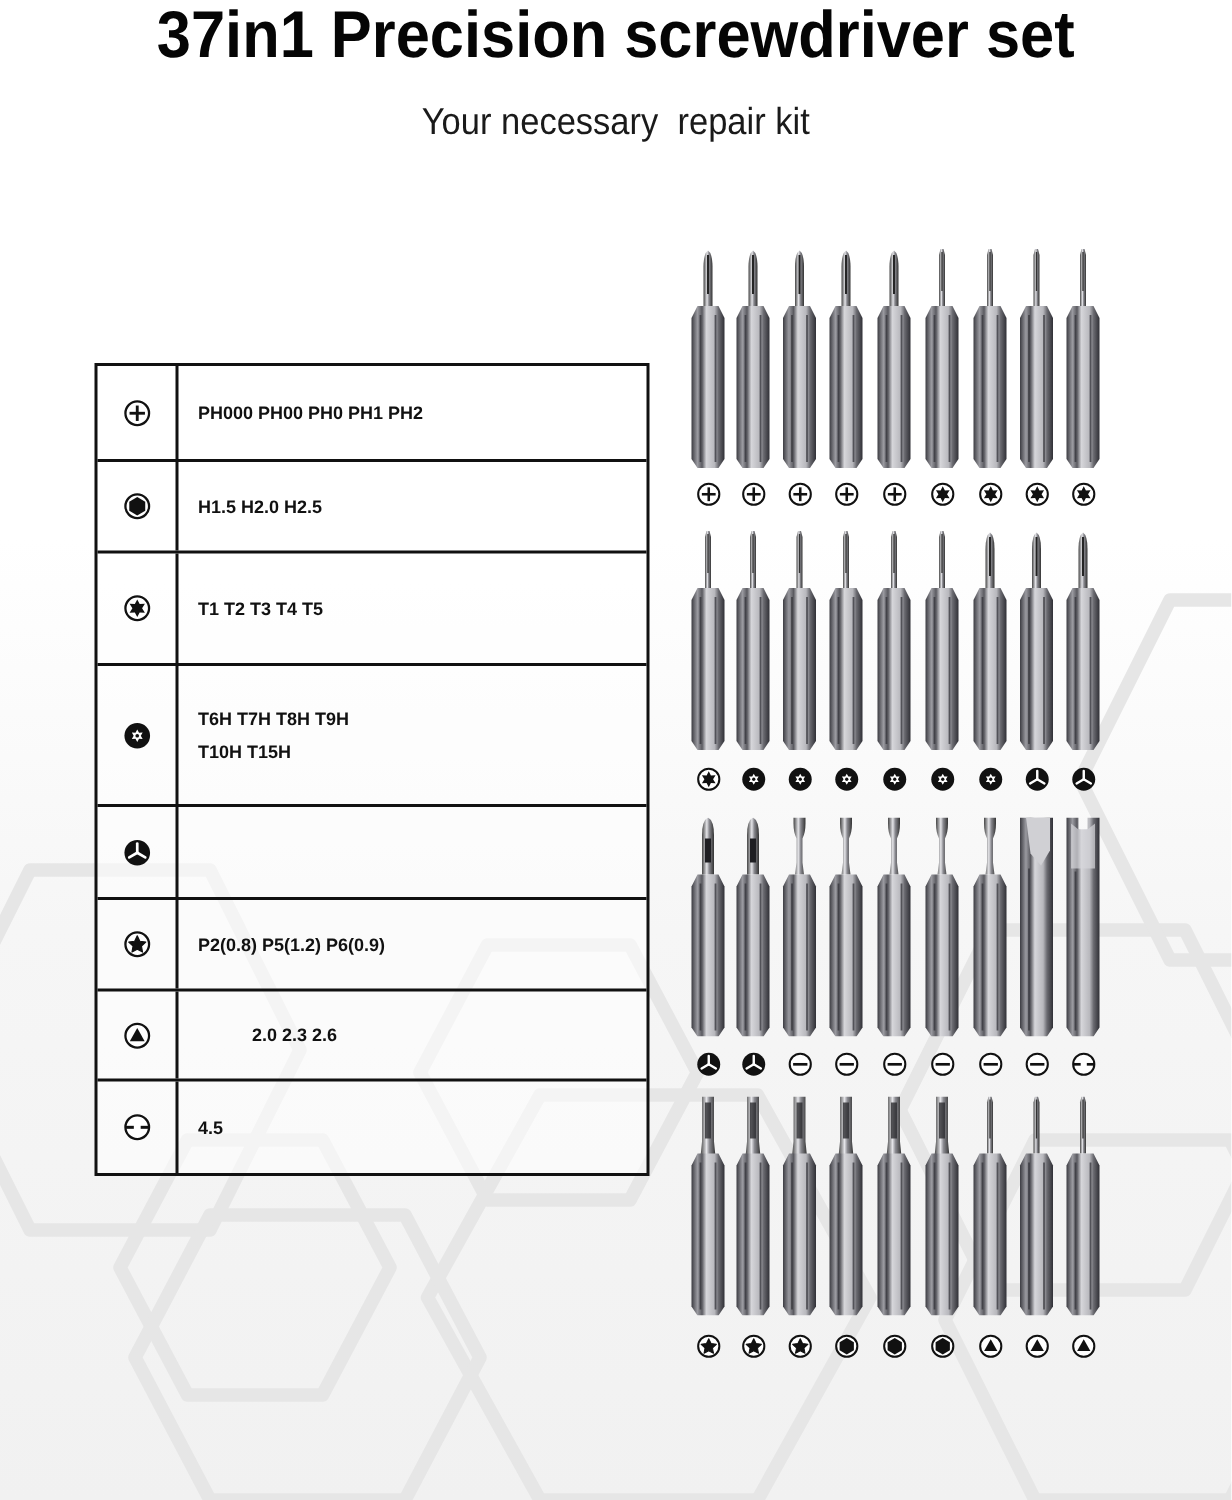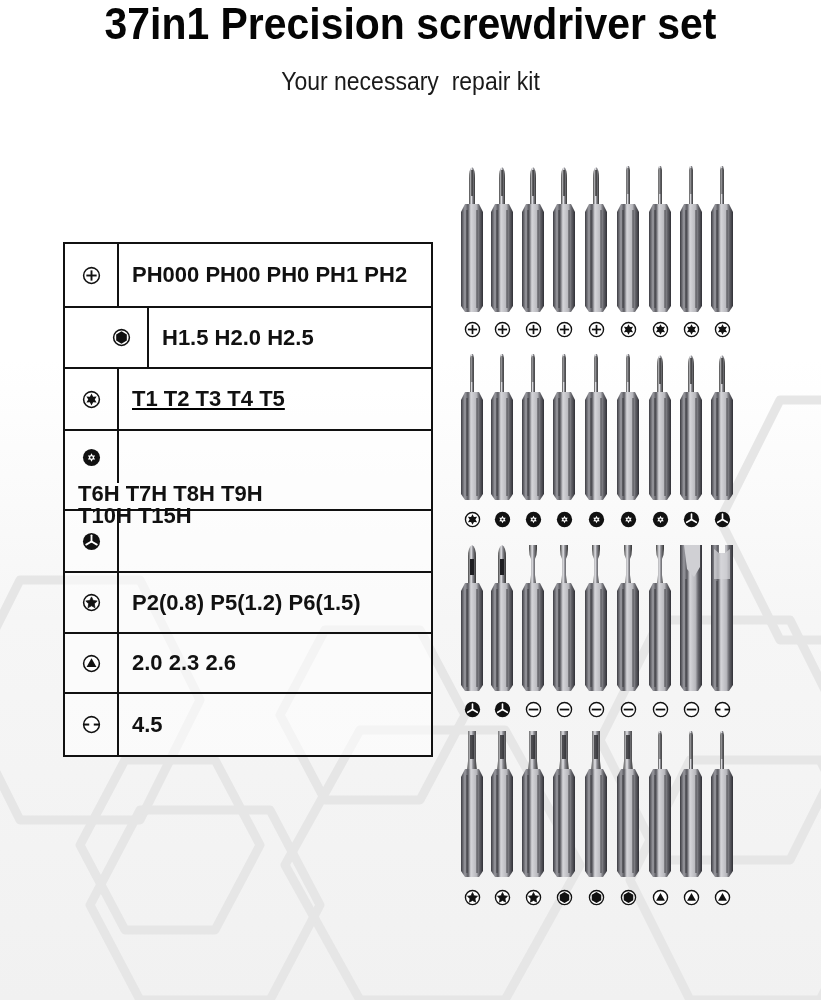--- a/index.html
+++ b/index.html
@@ -29,21 +29,21 @@
     background: rgba(255,255,255,0.55);
   }
   .spec-row { display: flex; border-bottom: 2px solid #111; box-sizing: border-box; }
   .spec-row:last-child { border-bottom: none; }
   .spec-icon-cell {
     width: 52px; flex: 0 0 52px; border-right: 2px solid #111;
     display: flex; align-items: center; justify-content: center;
   }
   .spec-text-cell {
     flex: 1; padding-left: 13px; display: flex; align-items: center;
-    font-weight: bold; font-size: 22px; line-height: 22px; color: #111;
+    font-weight: bold; font-size: 12px; line-height: 22px; color: #111;
     white-space: pre-line;
     border-radius: 11px;
   }
   .bits { position: absolute; left: 0; top: 0; width: 821px; height: 1000px; }
   .bit { position: absolute; }
   .bit-icon { position: absolute; width: 17px; height: 17px; }
 </style>
 </head>
 <body>
 
@@ -69,39 +69,39 @@
     <div class="spec-row" style="height: 64px;">
       <div class="spec-icon-cell">
         <svg width="19" height="19" viewBox="0 0 20 20">
           <circle cx="10" cy="10" r="8.3" fill="#fff" stroke="#111" stroke-width="1.6"></circle>
           <rect x="4.6" y="9" width="10.8" height="2" fill="#111"></rect>
           <rect x="9" y="4.6" width="2" height="10.8" fill="#111"></rect>
         </svg>
       </div>
       <div class="spec-text-cell">PH000 PH00 PH0 PH1 PH2</div>
     </div>
-    <div class="spec-row" style="height: 61px; padding-left: 30px;">
+    <div class="spec-row" style="height: 61px;">
       <div class="spec-icon-cell">
         <svg width="19" height="19" viewBox="0 0 20 20">
           <circle cx="10" cy="10" r="8.3" fill="#fff" stroke="#111" stroke-width="1.6"></circle>
           <polygon points="10,3.5 15.6,6.8 15.6,13.2 10,16.5 4.4,13.2 4.4,6.8" fill="#111"></polygon>
         </svg>
       </div>
       <div class="spec-text-cell">H1.5 H2.0 H2.5</div>
     </div>
-    <div class="spec-row" style="height: 62px; text-decoration: underline;">
+    <div class="spec-row" style="height: 75px;">
       <div class="spec-icon-cell">
         <svg width="19" height="19" viewBox="0 0 20 20">
           <circle cx="10" cy="10" r="8.3" fill="#fff" stroke="#111" stroke-width="1.6"></circle>
           <polygon points="10.00,3.80 11.70,7.06 15.37,6.90 13.40,10.00 15.37,13.10 11.70,12.94 10.00,16.20 8.30,12.94 4.63,13.10 6.60,10.00 4.63,6.90 8.30,7.06" fill="#111"></polygon>
         </svg>
       </div>
       <div class="spec-text-cell">T1 T2 T3 T4 T5</div>
     </div>
-    <div class="spec-row" style="height: 80px; flex-direction: column;">
+    <div class="spec-row" style="height: 94px;">
       <div class="spec-icon-cell">
         <svg width="19" height="19" viewBox="0 0 20 20">
           <circle cx="10" cy="10" r="9" fill="#111"></circle>
           <polygon points="10.00,5.60 11.25,7.83 13.81,7.80 12.50,10.00 13.81,12.20 11.25,12.17 10.00,14.40 8.75,12.17 6.19,12.20 7.50,10.00 6.19,7.80 8.75,7.83" fill="#fff"></polygon>
           <circle cx="10" cy="10" r="1.3" fill="#111"></circle>
         </svg>
       </div>
       <div class="spec-text-cell">T6H T7H T8H T9H
 T10H T15H</div>
     </div>
@@ -117,23 +117,23 @@
         </svg>
       </div>
     </div>
     <div class="spec-row" style="height: 61px;">
       <div class="spec-icon-cell">
         <svg width="19" height="19" viewBox="0 0 20 20">
           <circle cx="10" cy="10" r="8.3" fill="#fff" stroke="#111" stroke-width="1.6"></circle>
           <polygon points="10.00,4.10 11.82,7.89 15.99,8.45 12.95,11.36 13.70,15.50 10.00,13.50 6.30,15.50 7.05,11.36 4.01,8.45 8.18,7.89" fill="#111" stroke="#111" stroke-linejoin="round" stroke-width="0.8"></polygon>
         </svg>
       </div>
-      <div class="spec-text-cell">P2(0.8) P5(1.2) P6(1.5)</div>
+      <div class="spec-text-cell">P2(0.8) P5(1.2) P6(0.9)</div>
     </div>
-    <div class="spec-row" style="height: 60px;">
+    <div class="spec-row" style="height: 60px; gap: 36px;">
       <div class="spec-icon-cell">
         <svg width="19" height="19" viewBox="0 0 20 20">
           <circle cx="10" cy="10" r="8.3" fill="#fff" stroke="#111" stroke-width="1.6"></circle>
           <polygon points="10,4.6 15.2,13.8 4.8,13.8" fill="#111"></polygon>
         </svg>
       </div>
       <div class="spec-text-cell">2.0 2.3 2.6</div>
     </div>
     <div class="spec-row" style="height: 61px;">
       <div class="spec-icon-cell">

